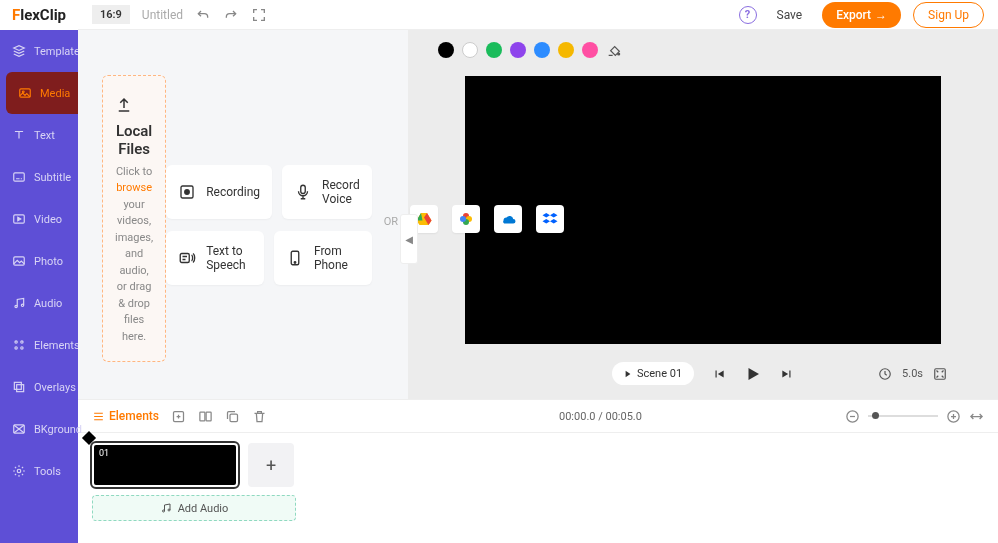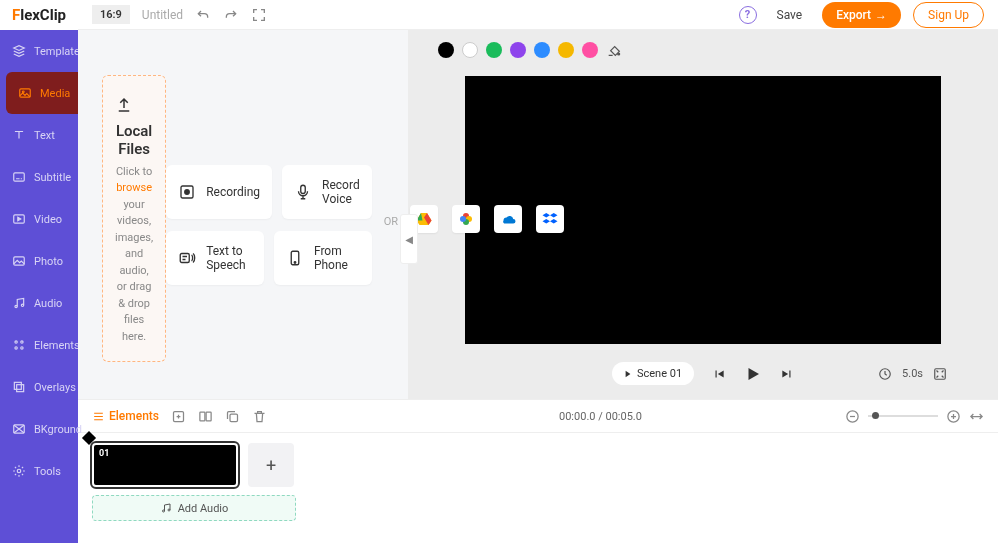--- a/index.html
+++ b/index.html
@@ -50,21 +50,21 @@
 .timeline-bar{height:34px;background:#fff;border-top:1px solid #eee;border-bottom:1px solid #eee;display:flex;align-items:center;padding:0 14px;gap:12px}
 .tl-btn{display:flex;align-items:center;gap:4px;color:#ff7a00;font-size:12px;font-weight:500;cursor:pointer}
 .tl-ic{width:15px;height:15px;color:#888;cursor:pointer}
 .tl-time{font-size:11px;color:#666;margin-left:280px}
 .zoom-grp{margin-left:auto;display:flex;align-items:center;gap:8px}
 .zoom-track{width:70px;height:2px;background:#ddd;position:relative}
 .zoom-track::before{content:"";position:absolute;left:4px;top:-3px;width:7px;height:7px;background:#555;border-radius:50%}
 .tracks{height:110px;background:#fff;padding:10px 14px;position:relative}
 .playhead{position:absolute;left:6px;top:0px;width:10px;height:10px;background:#000;transform:rotate(45deg)}
 .track-row{display:flex;gap:10px;align-items:center;margin-bottom:8px}
-.clip{width:146px;height:44px;background:#000;border:2px solid #fff;outline:2px solid #333;border-radius:4px;position:relative;color:#fff;font-size:9px;font-weight:700;padding:3px 5px}
+.clip{width:146px;height:44px;background:#000;border:2px solid #fff;outline:2px solid #333;border-radius:4px;position:relative;color:#fff;font-size:9px;font-weight:400;padding:3px 5px}
 .add-clip{width:46px;height:44px;background:#f2f2f4;border-radius:4px;display:flex;align-items:center;justify-content:center;font-size:18px;color:#555;cursor:pointer}
 .audio-strip{width:204px;height:26px;border:1px dashed #8fd9c0;background:#f0fbf6;border-radius:4px;display:flex;align-items:center;justify-content:center;gap:6px;font-size:11px;color:#555;cursor:pointer}
 svg{display:block}
 </style>
 </head>
 <body>
 
 <div class="app">
   <div class="sidebar">
     <div class="logo">

